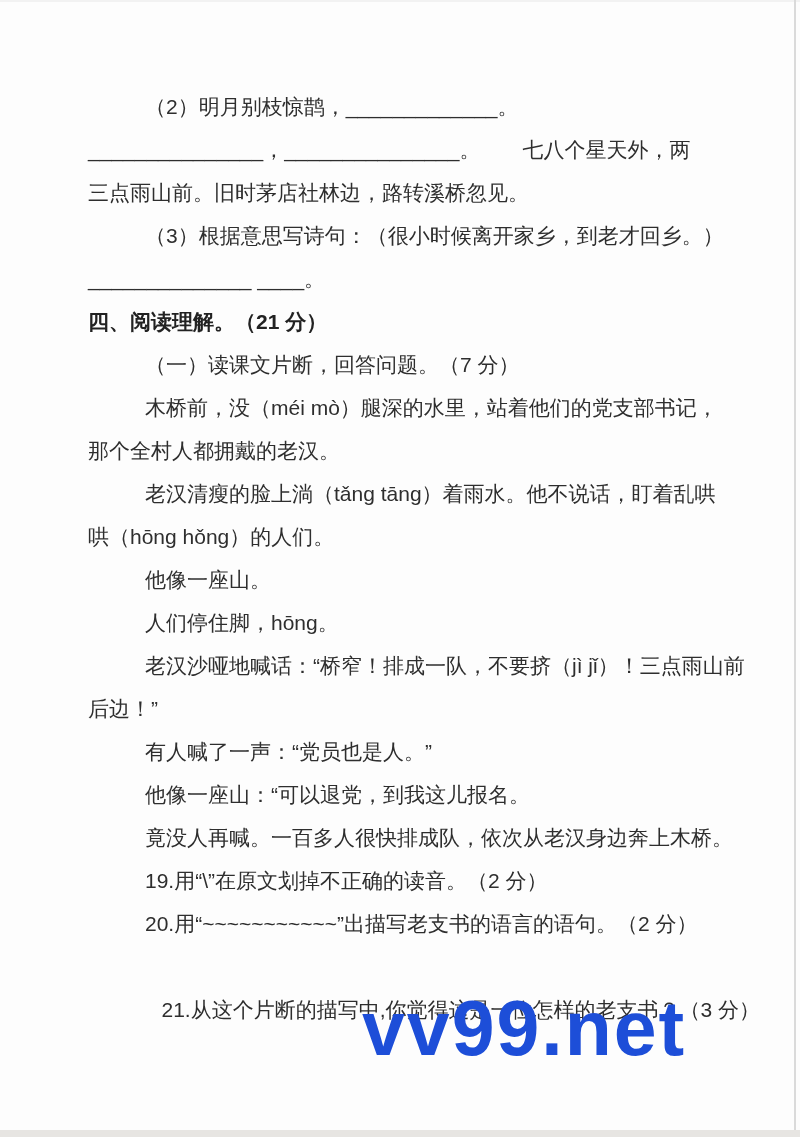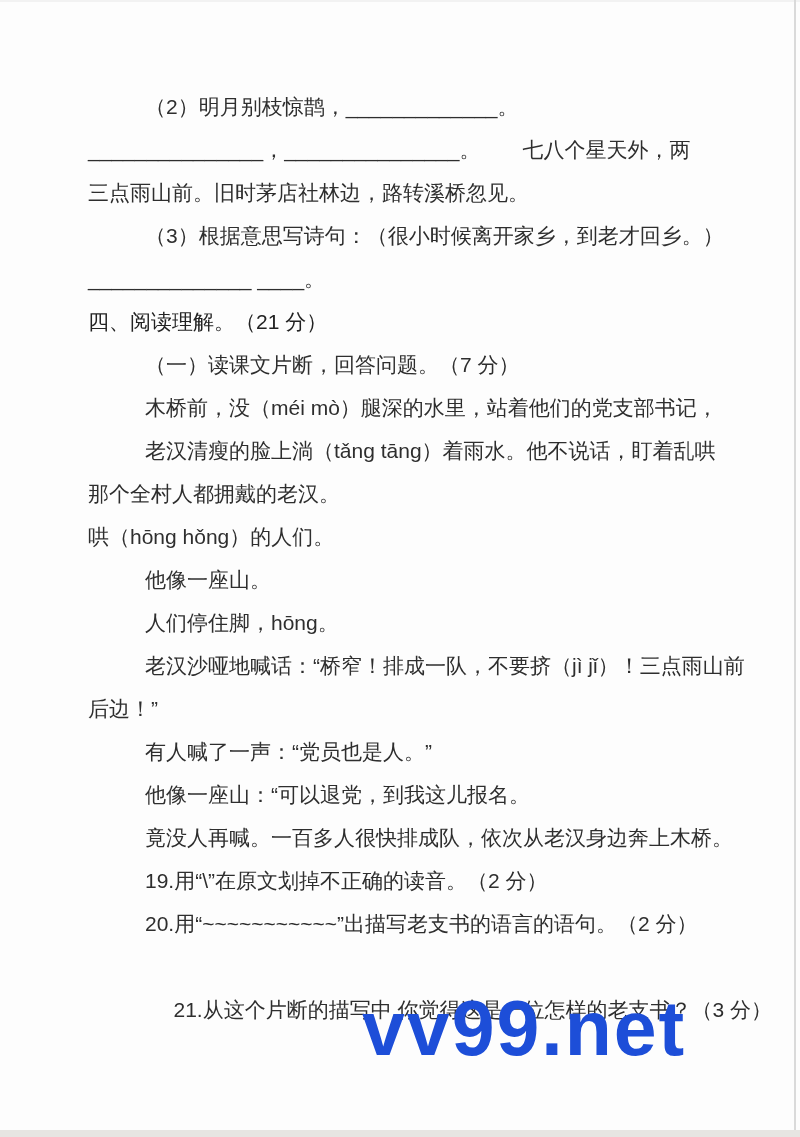--- a/index.html
+++ b/index.html
@@ -8,33 +8,33 @@
     position: relative;
     width: 800px;
     height: 1137px;
     background: #fdfdfd;
     overflow: hidden;
   }
   .content {
     position: absolute;
     top: 85px;
     left: 88px;
-    right: 28px;
+    right: 40px;
   }
   .line {
     height: 43px;
     line-height: 43px;
     white-space: pre;
     font-size: 21px;
     color: #2e2e2e;
     
     font-family: "Liberation Sans", "DejaVu Sans", serif;
   }
   .indent { padding-left: 57px; }
-  .heading { font-weight: normal; color: #222; }
+  .heading { font-weight: bold; color: #222; }
   .gap-before { margin-top: 43px; text-align: right; }
   .watermark {
     position: absolute;
     left: 362px;
     top: 993px;
     font-family: "Liberation Sans", "DejaVu Sans", sans-serif;
     font-weight: bold;
     font-size: 77px;
     line-height: 70px;
     color: #1d4ed8;
@@ -69,22 +69,22 @@
 
   <div class="content">
     <div class="line indent">（2）明月别枝惊鹊，_____________。</div>
     <div class="line">_______________，_______________。　　七八个星天外，两</div>
     <div class="line">三点雨山前。旧时茅店社林边，路转溪桥忽见。</div>
     <div class="line indent">（3）根据意思写诗句：（很小时候离开家乡，到老才回乡。）</div>
     <div class="line">______________ ____。</div>
     <div class="line heading">四、阅读理解。（21 分）</div>
     <div class="line indent">（一）读课文片断，回答问题。（7 分）</div>
     <div class="line indent">木桥前，没（méi mò）腿深的水里，站着他们的党支部书记，</div>
+    <div class="line">那个全村人都拥戴的老汉。</div>
     <div class="line indent">老汉清瘦的脸上淌（tǎng tāng）着雨水。他不说话，盯着乱哄</div>
-    <div class="line">那个全村人都拥戴的老汉。</div>
     <div class="line">哄（hōng hǒng）的人们。</div>
     <div class="line indent">他像一座山。</div>
     <div class="line indent">人们停住脚，hōng。</div>
     <div class="line indent">老汉沙哑地喊话：“桥窄！排成一队，不要挤（jì jǐ）！三点雨山前</div>
     <div class="line">后边！”</div>
     <div class="line indent">有人喊了一声：“党员也是人。”</div>
     <div class="line indent">他像一座山：“可以退党，到我这儿报名。</div>
     <div class="line indent">竟没人再喊。一百多人很快排成队，依次从老汉身边奔上木桥。</div>
     <div class="line indent">19.用“\”在原文划掉不正确的读音。（2 分）</div>
     <div class="line indent">20.用“~~~~~~~~~~~”出描写老支书的语言的语句。（2 分）</div>

